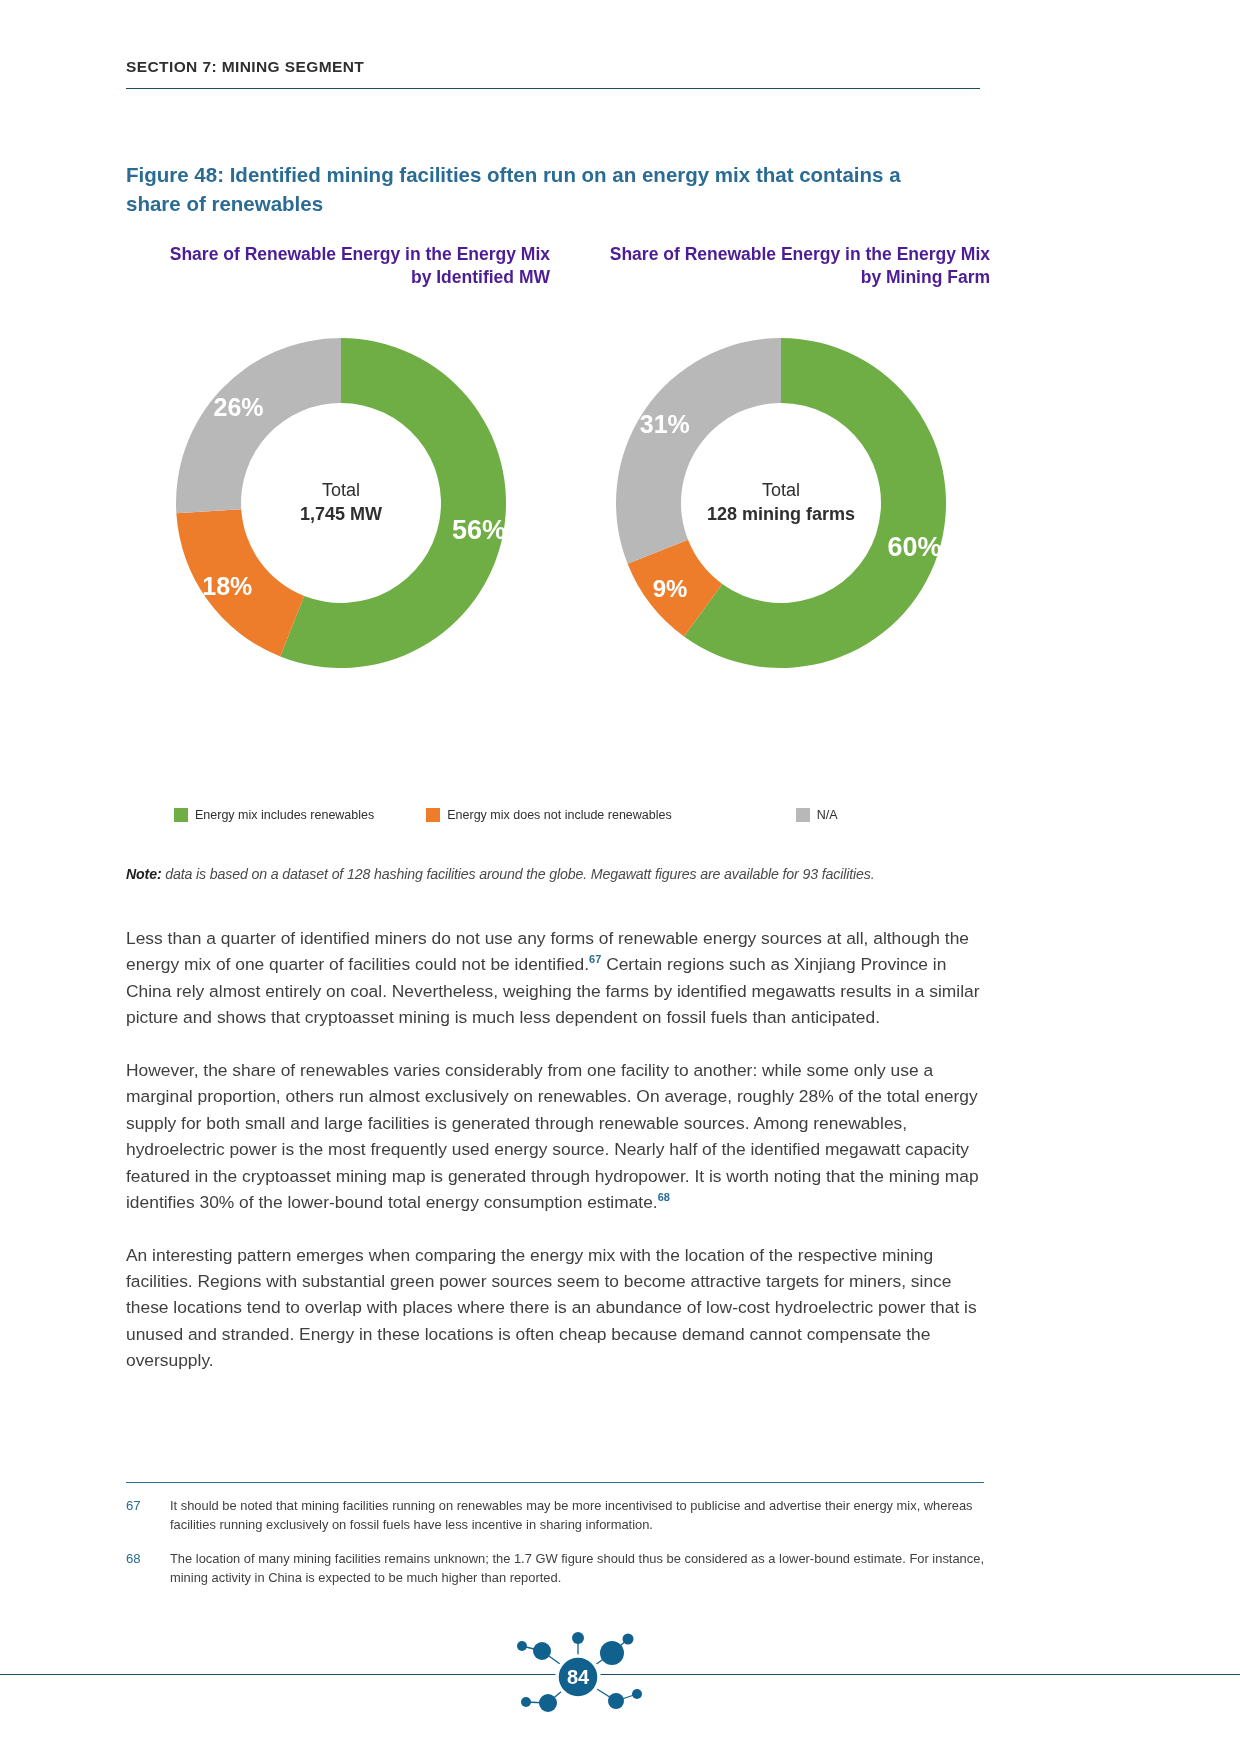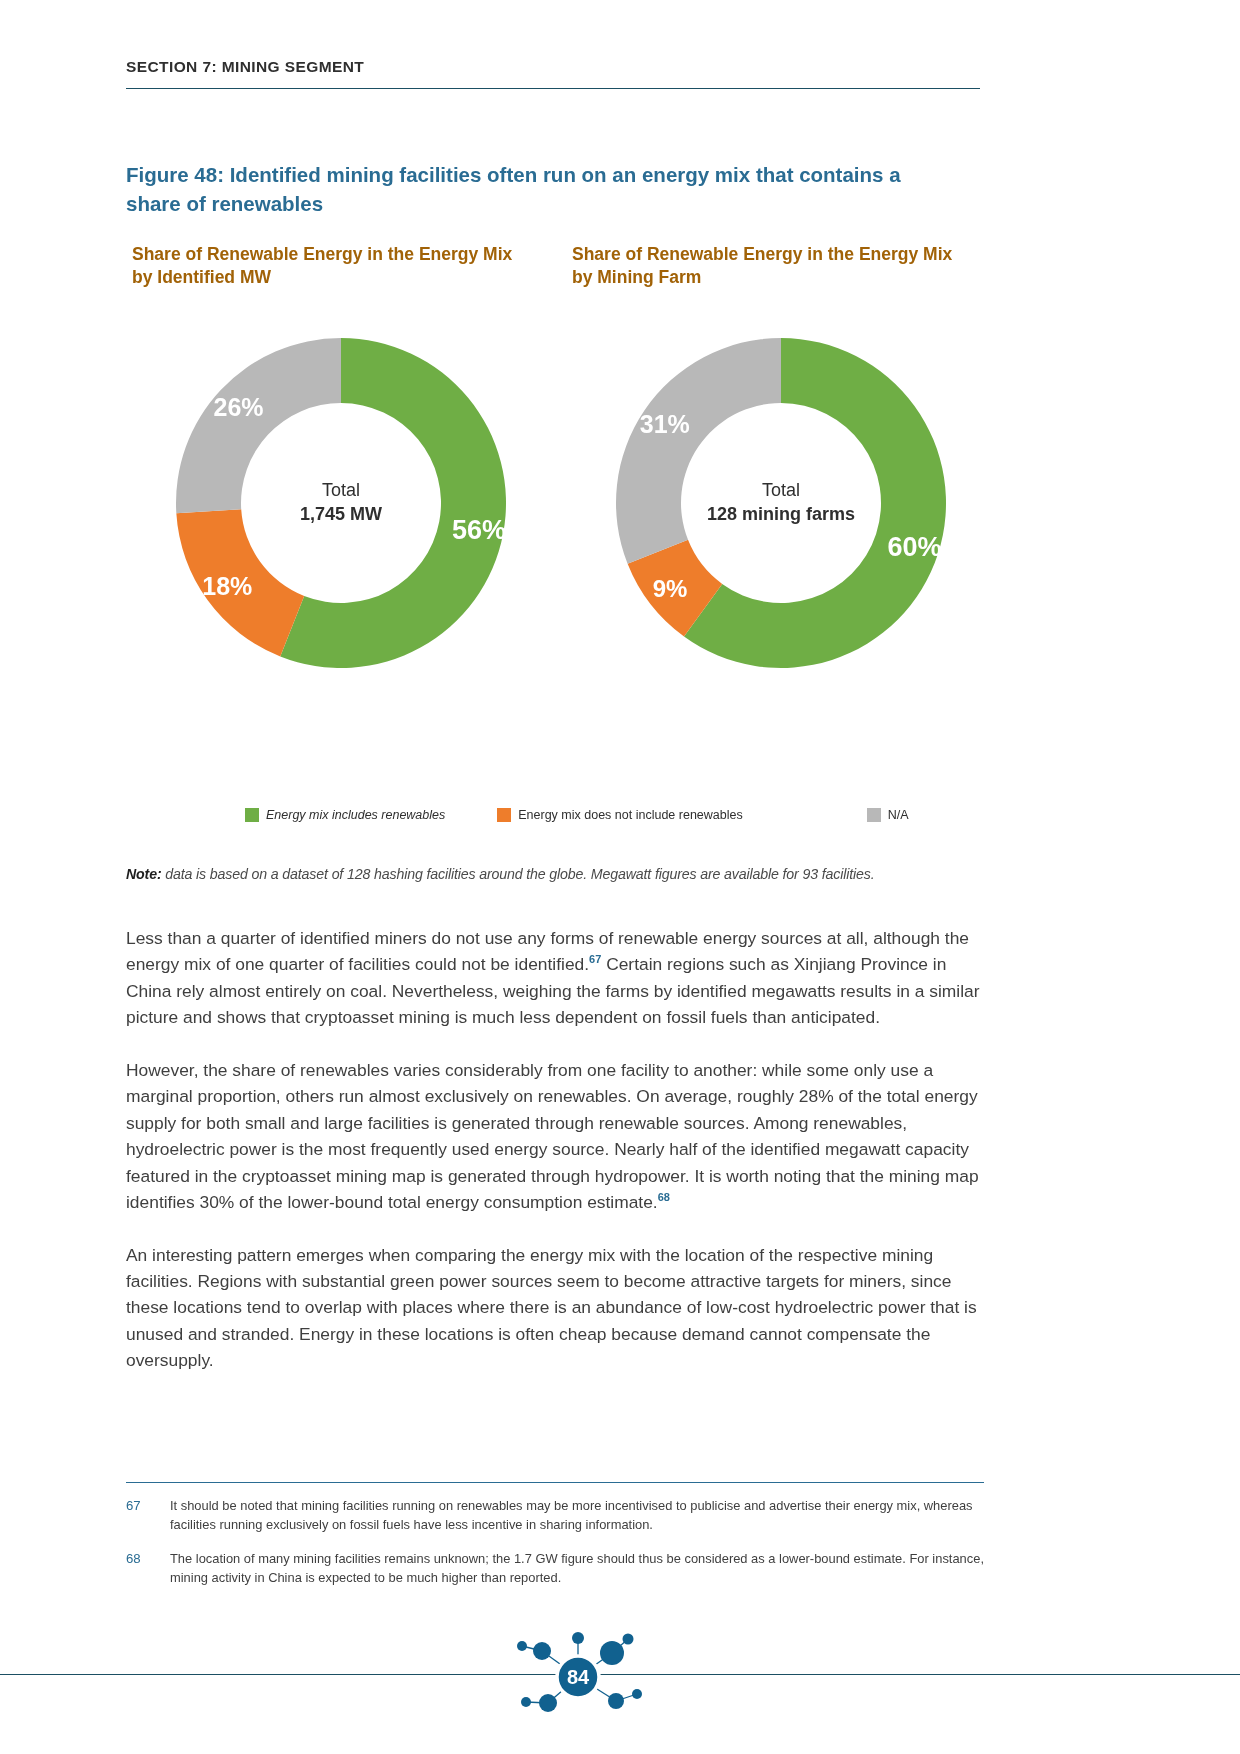--- a/index.html
+++ b/index.html
@@ -65,24 +65,24 @@
   .chart-block {
     position: absolute;
     top: 0;
     width: 430px;
     height: 540px;
   }
   .chart-block.left  { left: 0px; }
   .chart-block.right { left: 440px; }
 
   .chart-title {
-    text-align: left;
+    text-align: right;
     font-size: 17.5px;
     font-weight: bold;
-    color: #a16207;
+    color: #4c1d95;
     line-height: 1.32;
     padding: 0 6px;
   }
   .donut-wrap {
     position: relative;
     margin: 0 auto;
     margin-top: 14px;
   }
   .donut-wrap svg { display: block; overflow: visible; }
 
@@ -124,21 +124,21 @@
     display: flex;
     align-items: center;
   }
   .legend-item .swatch {
     width: 14px;
     height: 14px;
     display: inline-block;
     margin-right: 7px;
     flex: 0 0 auto;
   }
-  .legend-item.i0 { margin-left: 119px; font-style: italic; }
+  .legend-item.i0 { margin-left: 48px; }
   .legend-item.i1 { margin-left: 52px; }
   .legend-item.i2 { margin-left: 78px; padding-left: 46px; }
 
   
   .note {
     position: absolute;
     left: 126px;
     top: 866px;
     width: 880px;
     font-size: 14.2px;

